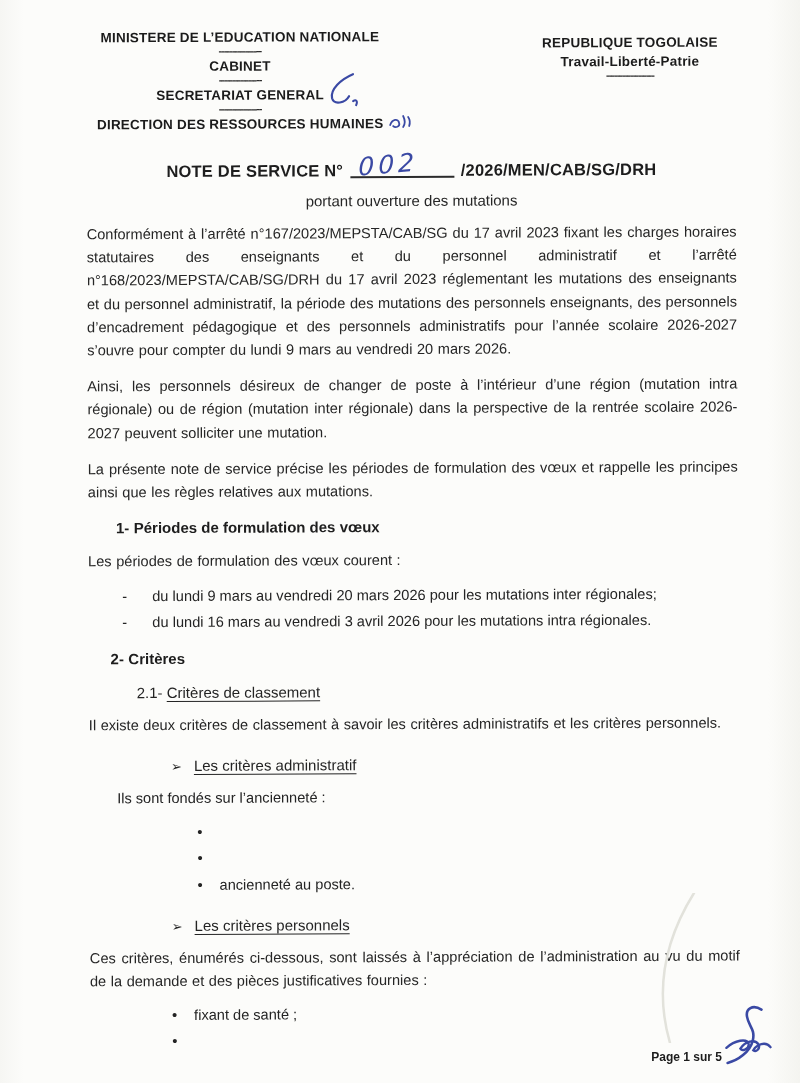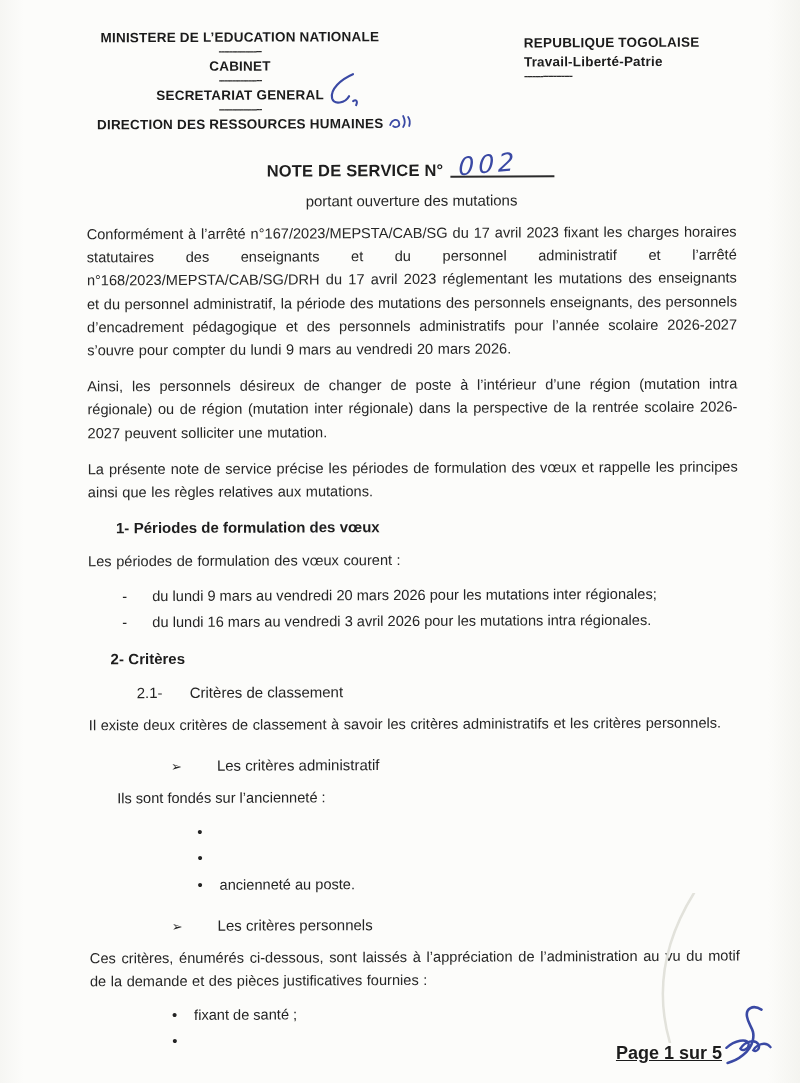--- a/index.html
+++ b/index.html
@@ -11,21 +11,21 @@
   .page {
     position:relative; width:800px; height:1083px; overflow:hidden;
     background:linear-gradient(90deg,#f6f6f3 0,#fcfcfa 3%,#fcfcfa 96%,#f4f4f0 100%);
     color:#242424;
   }
   .content { position:absolute; inset:0; padding:26px 62px 0 88px; transform:rotate(-0.25deg); }
 
   
   .header { display:flex; justify-content:space-between; align-items:flex-start; margin-left:-22px; }
   .hdr-left  { width:352px; text-align:center; font-weight:bold; font-size:13.5px; color:#1b1b1b; }
-  .hdr-right { width:212px; font-weight:bold; font-size:13.5px; color:#1b1b1b; margin-top:7px; line-height:17px; }
+  .hdr-right { width:212px; text-align:center; font-weight:bold; font-size:13.5px; color:#1b1b1b; margin-top:7px; line-height:17px; }
   .hdr-line { line-height:17px; letter-spacing:0.2px; position:relative; display:block; margin-top:2px; }
   .sep { font-weight:bold; font-size:11px; line-height:10px; letter-spacing:-1px; color:#2c2c2c; display:block; }
   .paraph-wrap { position:relative; display:inline-block; }
   .paraph-wrap svg { position:absolute; color:var(--ink,#33439f); }
   .svg-paraph { right:-40px; top:-14px; width:42px; height:38px; }
   .svg-drh-mark { right:-30px; top:-2px; width:26px; height:18px; }
 
   
   .title-row { text-align:center; margin-top:26px; font-size:16.5px; font-weight:bold; color:#1d1d1d; letter-spacing:0.2px; white-space:nowrap; }
   .blank-num { display:inline-block; width:104px; height:18px; border-bottom:2.5px solid #2b2b2b; position:relative; vertical-align:-2px; margin:0 2px; }
@@ -35,39 +35,39 @@
     letter-spacing:4px; transform:rotate(-5deg) skewX(-6deg); font-family:"DejaVu Sans", sans-serif;
   }
   .subtitle { text-align:center; margin-top:12px; font-size:15px; font-weight:400; color:#262626; }
 
   
   .para { font-size:14.6px; line-height:23.2px; text-align:justify; margin-top:13px; color:#262626; word-spacing:0.5px; }
   .h-num { font-weight:bold; font-size:15px; color:#1d1d1d; }
   .sect1 { margin:15px 0 0 28px; }
   .sect2 { margin:15px 0 0 22px; }
   .sect21 { margin:16px 0 0 48px; font-size:15px; color:#242424; }
-  .u { text-underline-offset:3px;margin-left:23px; }
+  .u { text-decoration:underline; text-underline-offset:3px; }
 
   .dash-list { margin:10px 0 0 32px; font-size:14.6px; }
   .dash-list .li { display:flex; line-height:26px; }
   .dash-list .marker { width:30px; text-align:left; padding-left:2px; }
 
   .arrow-head { margin:19px 0 0 82px; font-size:15px; display:flex; align-items:baseline; }
   .arrow-head .arrow { font-size:13px; margin-right:12px; color:#242424; }
 
   .plain-line { margin:16px 0 0 28px; font-size:14.6px; }
 
   .bullet-list { font-size:14.6px; }
   .bl-admin { margin:13px 0 0 108px; }
   .bl-perso { margin:8px 0 0 82px; }
   .bullet-list .li { display:flex; line-height:26.5px; }
   .bullet-list .marker { width:22px; font-size:15px; }
 
   
-  .footer-page { position:absolute; right:78px; bottom:19px; font-size:18px; font-weight:bold; color:#1c1c1c;text-decoration:underline; }
+  .footer-page { position:absolute; right:78px; bottom:19px; font-size:12px; font-weight:bold; color:#1c1c1c; }
   .signature { position:absolute; right:22px; bottom:12px; width:58px; height:68px; color:var(--ink,#33439f); transform:rotate(3deg); }
   .crease { position:absolute; right:96px; bottom:40px; width:80px; height:150px; color:#e2e2db; }
 </style>
 </head>
 <body>
 
 <div class="page">
   <div class="content">
 
     <div class="header">
@@ -102,20 +102,21 @@
         <span class="hdr-line">Travail-Liberté-Patrie</span>
         <span class="sep">------------------</span>
       </div>
     </div>
 
     <div class="title-row">
       <span>NOTE DE SERVICE N°</span>
       <span class="blank-num">
         <span class="hw-num">002</span>
       </span>
+      <span>/2026/MEN/CAB/SG/DRH</span>
     </div>
     <div class="subtitle">portant ouverture des mutations</div>
 
     <div class="para">Conformément à l’arrêté n°167/2023/MEPSTA/CAB/SG du 17 avril 2023 fixant les charges horaires statutaires des enseignants et du personnel administratif et l’arrêté n°168/2023/MEPSTA/CAB/SG/DRH du 17 avril 2023 réglementant les mutations des enseignants et du personnel administratif, la période des mutations des personnels enseignants, des personnels d’encadrement pédagogique et des personnels administratifs pour l’année scolaire 2026-2027 s’ouvre pour compter du lundi 9 mars au vendredi 20 mars 2026.</div>
     <div class="para">Ainsi, les personnels désireux de changer de poste à l’intérieur d’une région (mutation intra régionale) ou de région (mutation inter régionale) dans la perspective de la rentrée scolaire 2026-2027 peuvent solliciter une mutation.</div>
     <div class="para">La présente note de service précise les périodes de formulation des vœux et rappelle les principes ainsi que les règles relatives aux mutations.</div>
 
     <div class="sect1">
       <span class="h-num">1-</span>
       <span class="h-num">Périodes de formulation des vœux</span>

